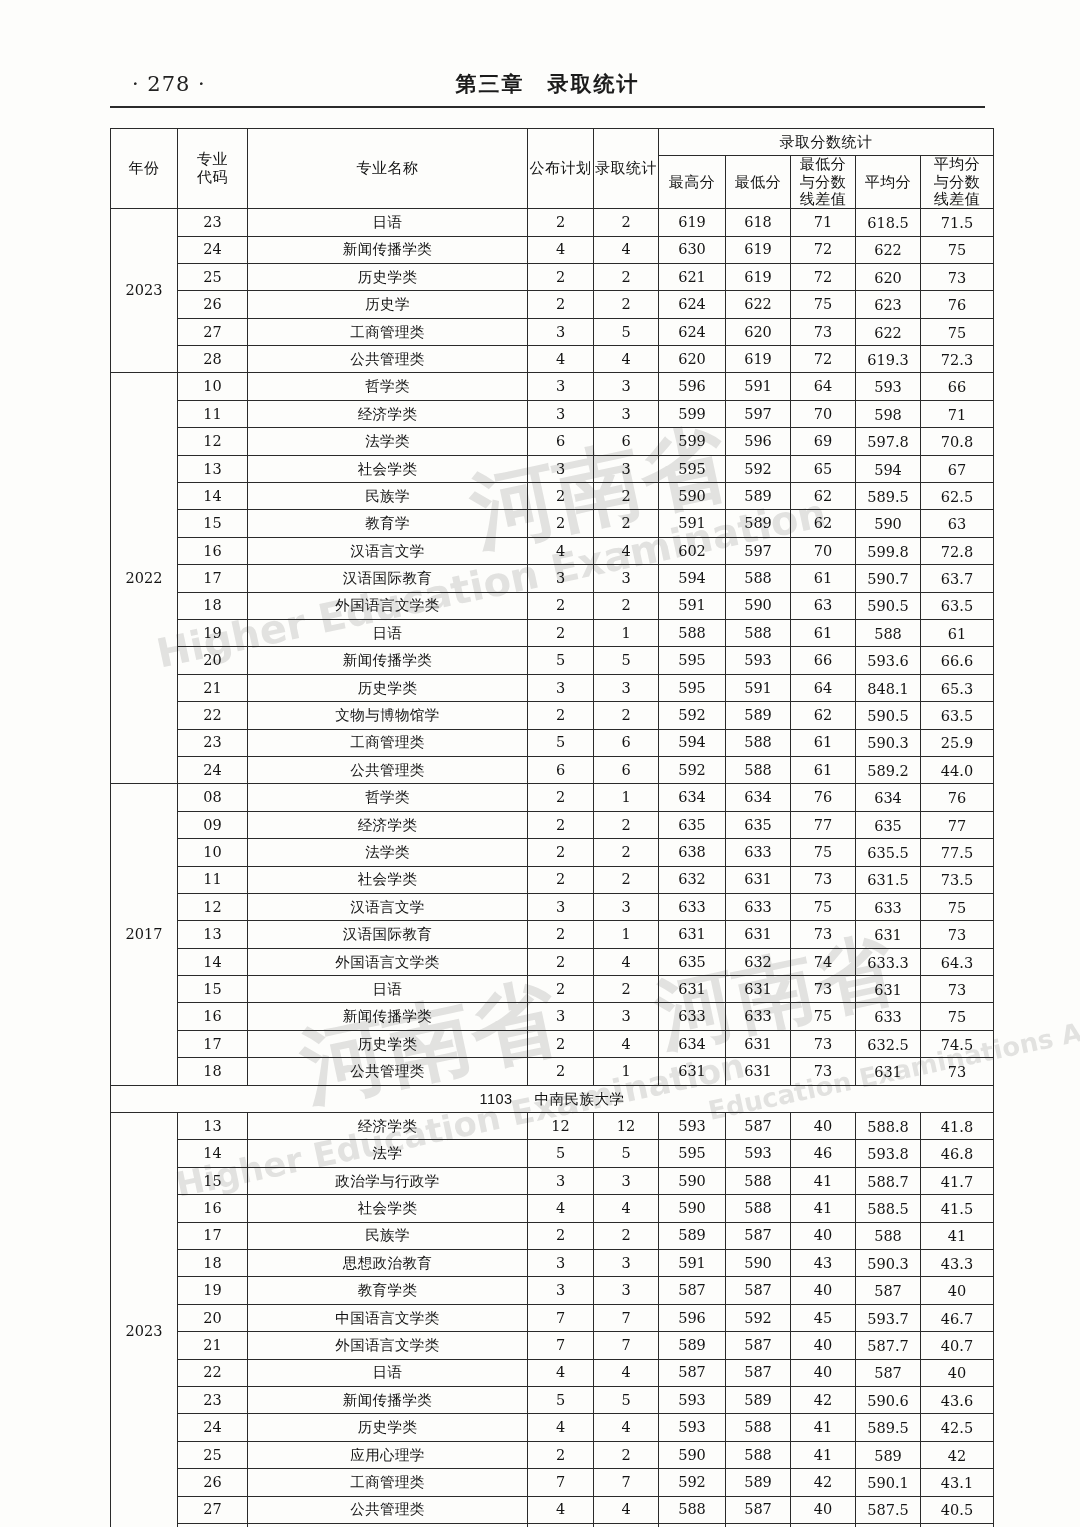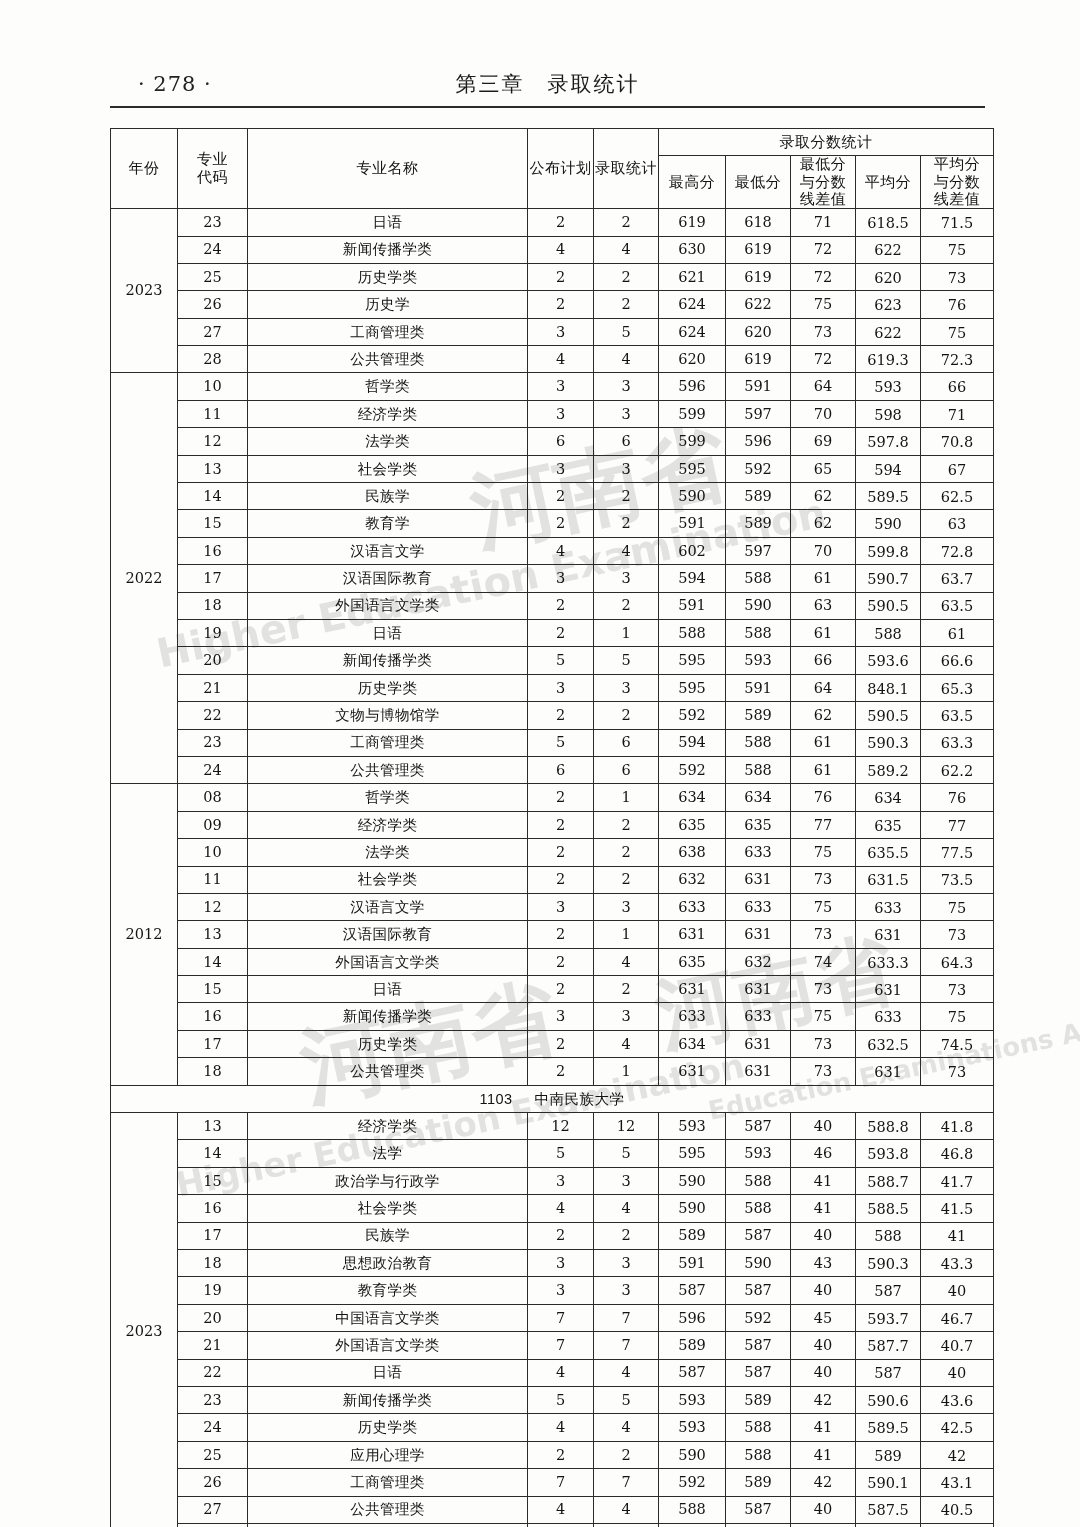--- a/index.html
+++ b/index.html
@@ -24,38 +24,38 @@
   
   .runhead {
     position: absolute;
     left: 110px;
     top: 70px;
     width: 875px;
     height: 34px;
   }
   .folio {
     position: absolute;
-    left: 28px;
+    left: 22px;
     top: 2px;
     font-size: 21px;
     letter-spacing: 1px;
     color: #222;
     font-family: "DejaVu Serif", "Liberation Serif", serif;
   }
   .chaptitle {
     position: absolute;
     left: 0;
     top: 0;
     width: 875px;
     text-align: center;
     font-size: 21px;
     letter-spacing: 2px;
     color: #1b1b1b;
     font-family: "DejaVu Sans", sans-serif;
-    font-weight: 400;
+    font-weight: 700;
   }
   .rule {
     position: absolute;
     left: 110px;
     top: 106px;
     width: 875px;
     height: 2px;
     background: #2b2b2b;
   }
 
@@ -412,35 +412,35 @@
           </tr>
           <tr>
             <td class="code">23</td>
             <td class="major">工商管理类</td>
             <td class="num">5</td>
             <td class="num">6</td>
             <td class="num">594</td>
             <td class="num">588</td>
             <td class="num">61</td>
             <td class="num sk1">590.3</td>
-            <td class="num sk1">63.3</td>
+            <td class="num sk1">25.9</td>
           </tr>
           <tr>
             <td class="code">24</td>
             <td class="major">公共管理类</td>
             <td class="num">6</td>
             <td class="num">6</td>
             <td class="num">592</td>
             <td class="num">588</td>
             <td class="num">61</td>
             <td class="num sk1">589.2</td>
-            <td class="num sk1">62.2</td>
-          </tr>
-          <tr>
-            <td class="year" rowspan="11">2012</td>
+            <td class="num sk1">44.0</td>
+          </tr>
+          <tr>
+            <td class="year" rowspan="11">2017</td>
             <td class="code">08</td>
             <td class="major">哲学类</td>
             <td class="num">2</td>
             <td class="num">1</td>
             <td class="num">634</td>
             <td class="num">634</td>
             <td class="num">76</td>
             <td class="num sk1">634</td>
             <td class="num sk1">76</td>
           </tr>

